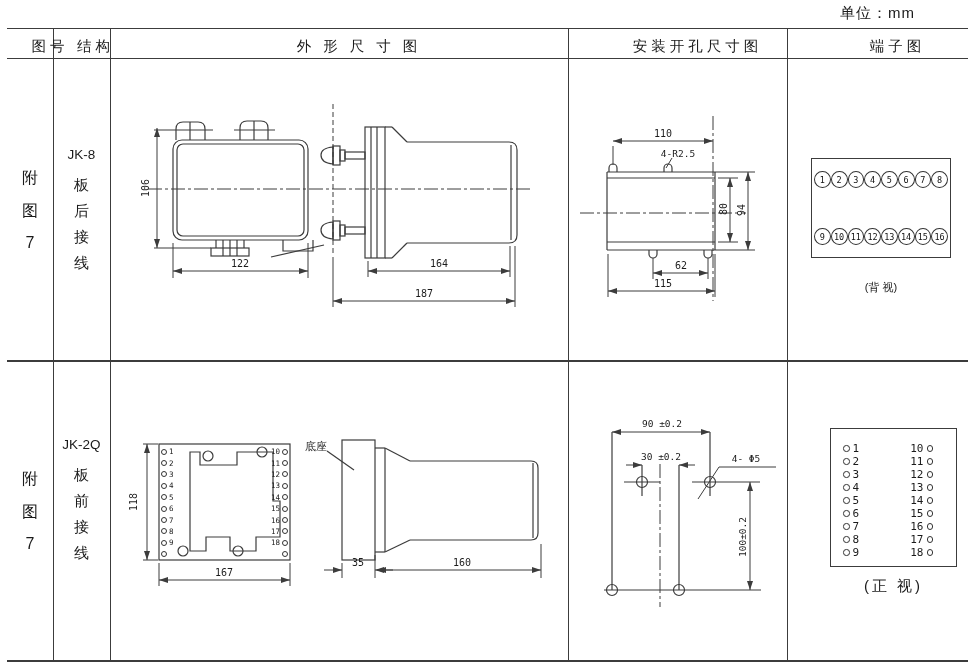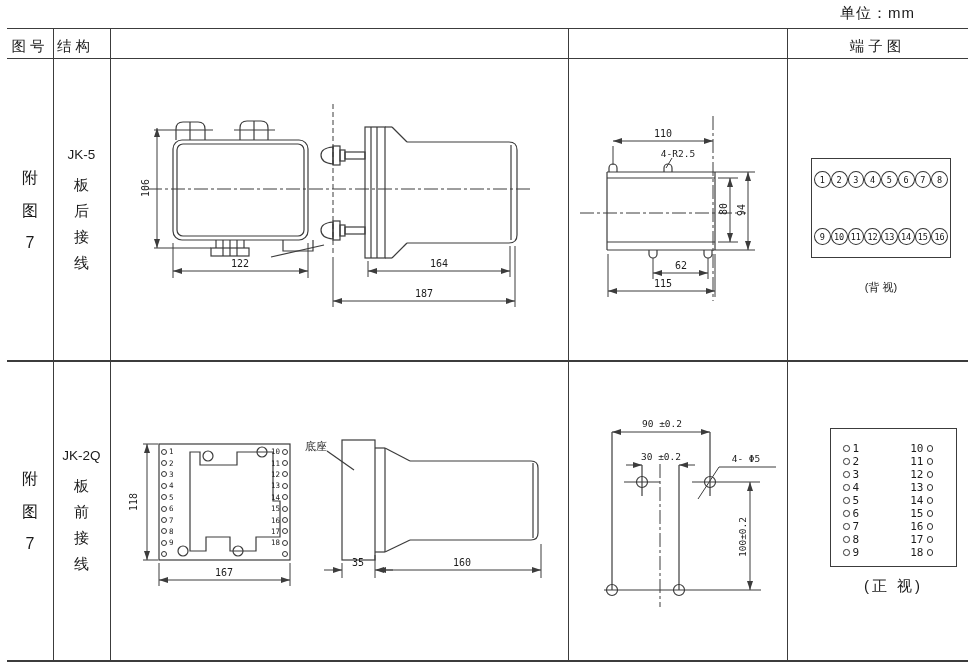--- a/index.html
+++ b/index.html
@@ -2,21 +2,21 @@
 <html><head>
 <meta charset="utf-8">
 <style>
   html,body{margin:0;padding:0;background:#fff;}
   .page{position:relative;width:977px;height:672px;background:#fff;overflow:hidden;
         font-family:"Liberation Sans",sans-serif;color:#1a1a1a;}
   .hline{position:absolute;left:7px;width:961px;height:1px;background:#3c3c3c;}
   .vline{position:absolute;top:28px;height:633px;width:1px;background:#3c3c3c;}
   .unit-label{position:absolute;top:4px;left:840px;font-size:15px;letter-spacing:1px;}
   .hlabel{position:absolute;top:34px;height:24px;line-height:24px;text-align:center;
-          font-size:14.5px;letter-spacing:4px;}
+          font-size:14.5px;letter-spacing:4px;margin-left:20px;}
   .cell{position:absolute;}
   .vstack{position:absolute;left:0;top:0;width:100%;height:100%;display:flex;
           flex-direction:column;align-items:center;justify-content:center;gap:12px;font-size:16px;}
   .struct{position:absolute;left:0;top:0;width:100%;height:100%;display:flex;
           flex-direction:column;align-items:center;justify-content:center;font-size:15px;}
   .model{font-size:13.5px;margin-bottom:14px;letter-spacing:0;}
   .wiring{display:flex;flex-direction:column;align-items:center;gap:7px;}
   svg{position:absolute;left:0;top:0;}
   .ln line,.ln path,.ln rect,.ln circle{stroke:#3c3c3c;stroke-width:1.2;fill:none;}
   .dim line{stroke:#3c3c3c;stroke-width:1;fill:none;}
@@ -57,34 +57,36 @@
   <div class="hline" style="top:58px"></div>
   <div class="hline" style="top:360px;height:2px"></div>
   <div class="hline" style="top:660px;height:2px"></div>
   <div class="vline" style="left:53px"></div>
   <div class="vline" style="left:110px"></div>
   <div class="vline" style="left:568px"></div>
   <div class="vline" style="left:787px"></div>
 
   <div class="hlabel" style="left:7px;width:46px">图号</div>
   <div class="hlabel" style="left:47px;width:57px">结构</div>
+  <div class="hlabel" style="left:110px;width:458px">外 形 尺 寸 图</div>
+  <div class="hlabel" style="left:568px;width:219px">安装开孔尺寸图</div>
   <div class="hlabel" style="left:787px;width:181px">端子图</div>
 
   <div class="cell" style="left:7px;top:58px;width:46px;height:303px">
     <div class="vstack">
 
     <span>附</span>
         <span>图</span>
         <span>7</span>
       </div>
   </div>
 
   <div class="cell" style="left:53px;top:58px;width:57px;height:303px">
     <div class="struct">
-      <span class="model">JK-5</span>
+      <span class="model">JK-8</span>
       <span class="wiring">
 
       <span>板</span>
           <span>后</span>
           <span>接</span>
           <span>线</span>
         </span>
     </div>
   </div>
 
@@ -229,21 +231,21 @@
 
   <div class="cell" style="left:7px;top:361px;width:46px;height:300px">
     <div class="vstack">
 
     <span>附</span>
         <span>图</span>
         <span>7</span>
       </div>
   </div>
 
-  <div class="cell" style="left:53px;top:361px;width:57px;height:300px">
+  <div class="cell" style="left:53px;top:350px;width:57px;height:300px">
     <div class="struct">
       <span class="model">JK-2Q</span>
       <span class="wiring">
 
       <span>板</span>
           <span>前</span>
           <span>接</span>
           <span>线</span>
         </span>
     </div>

